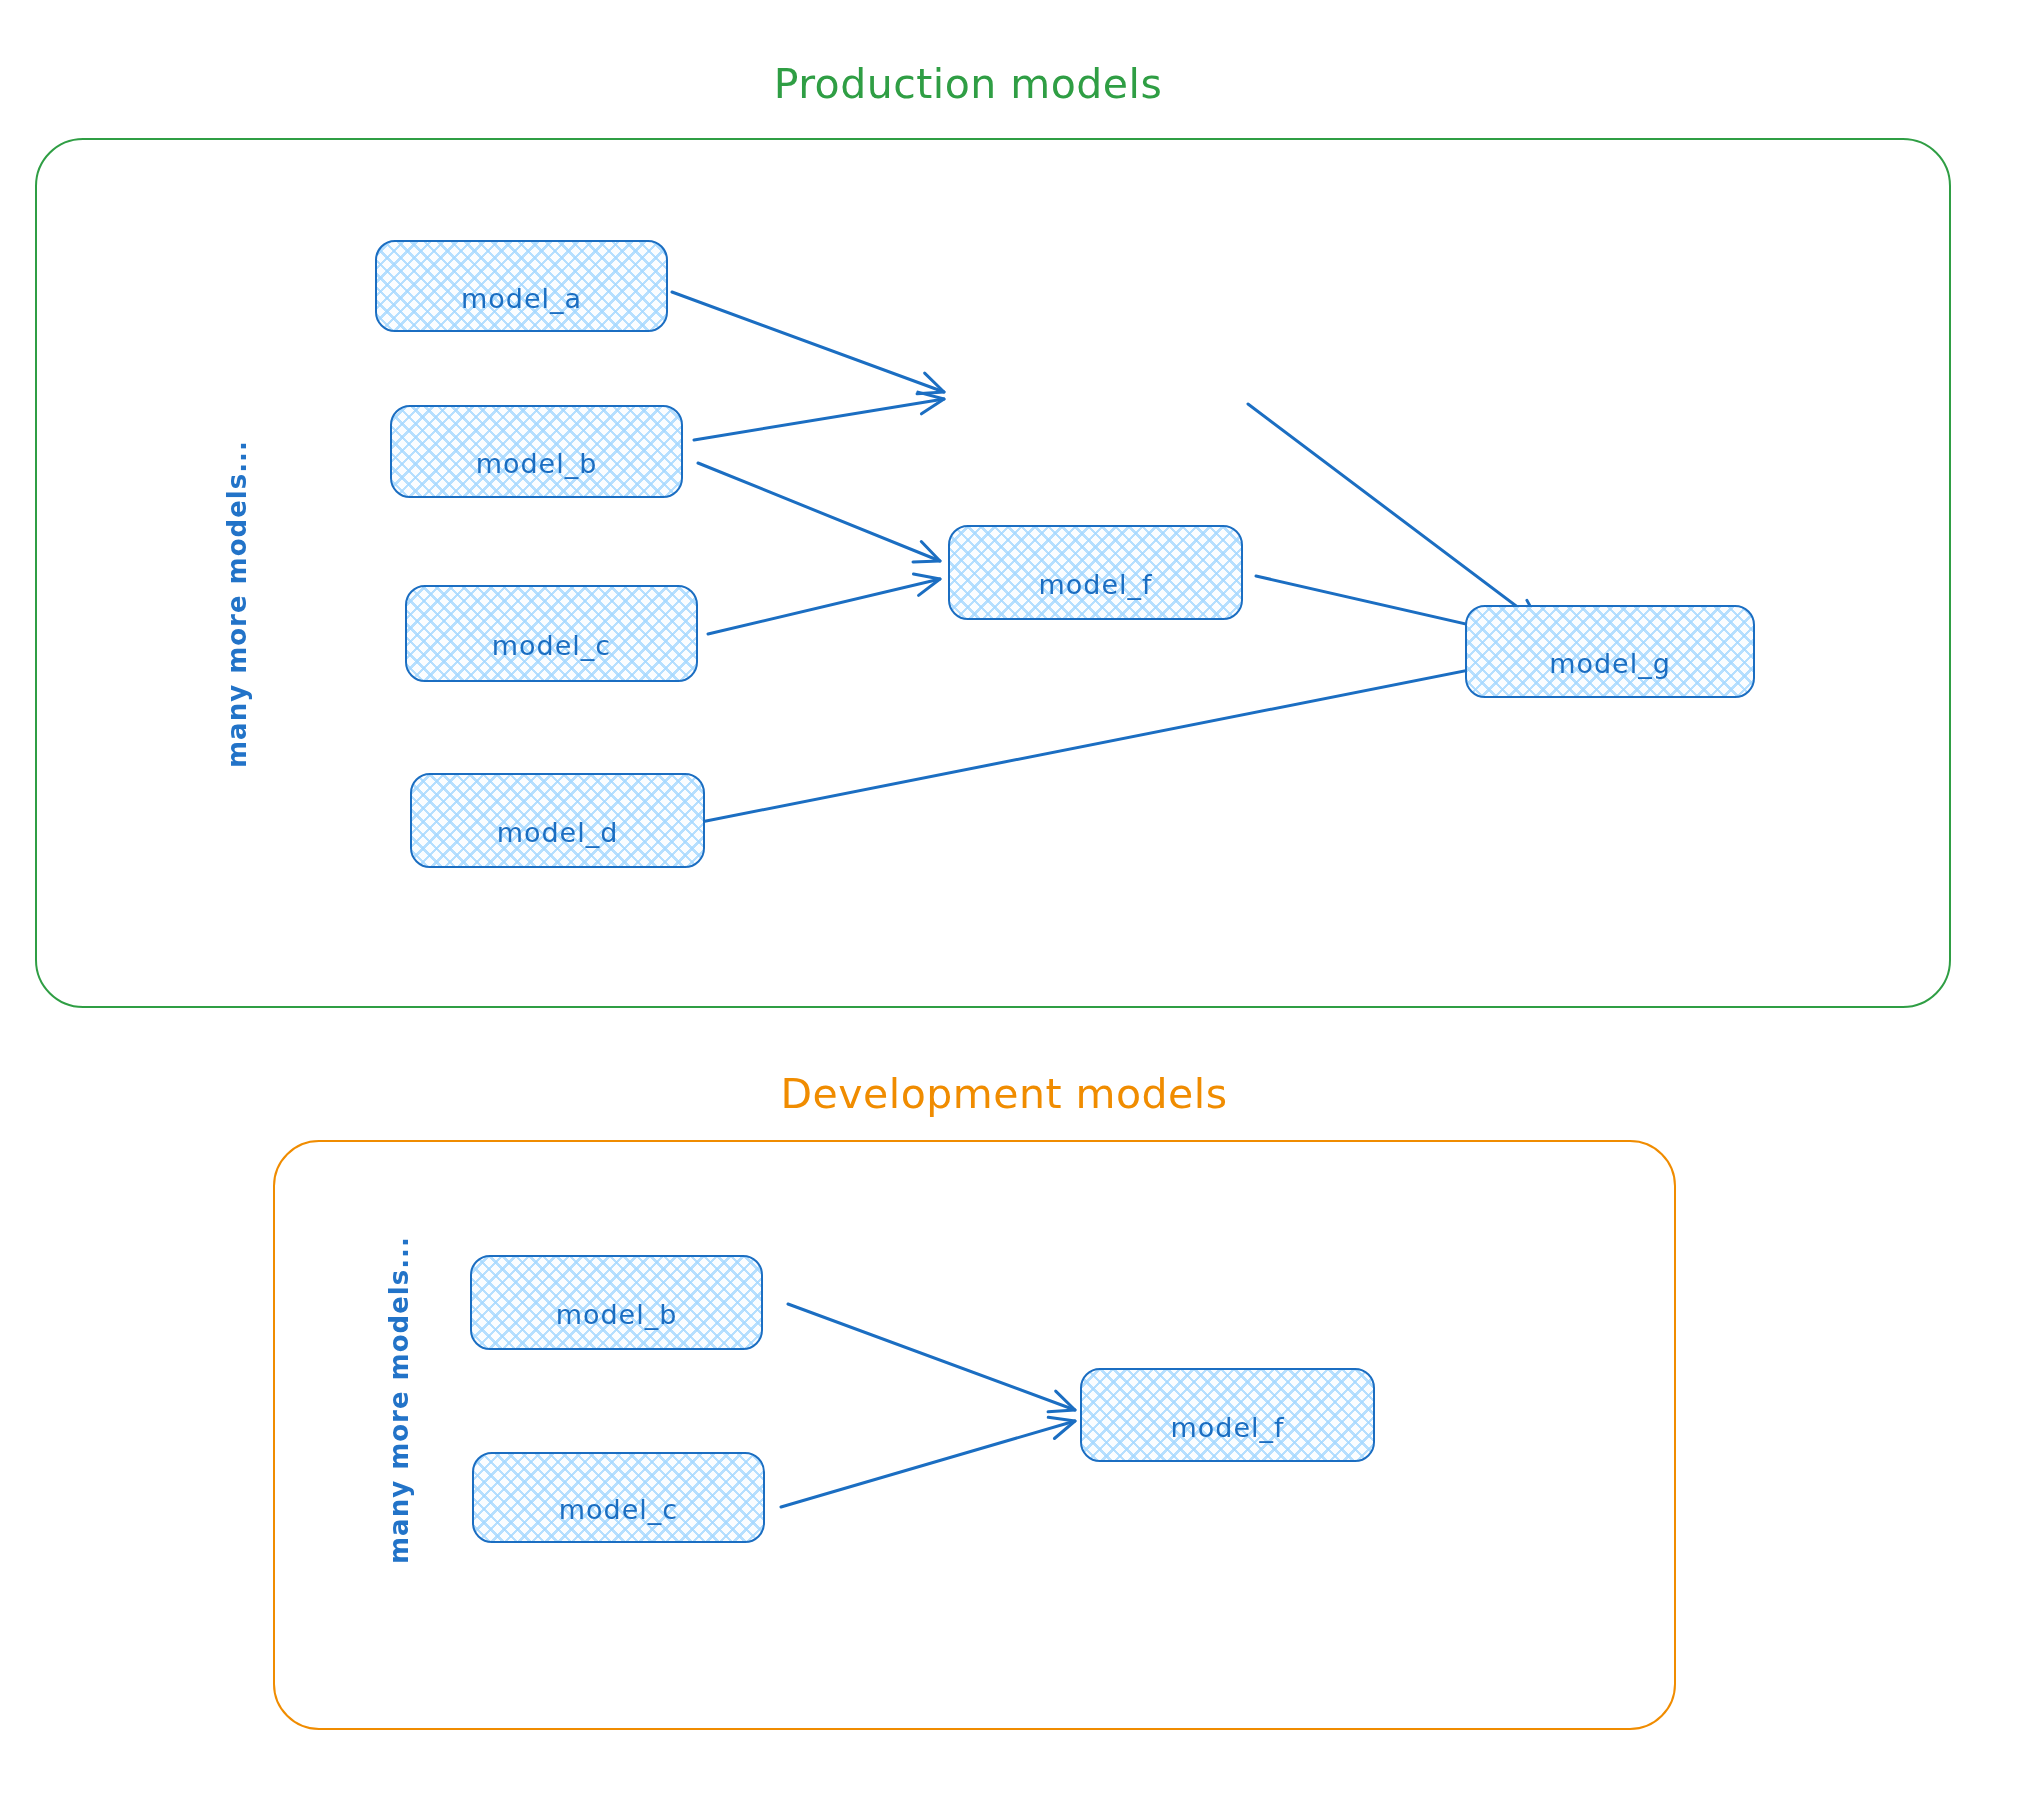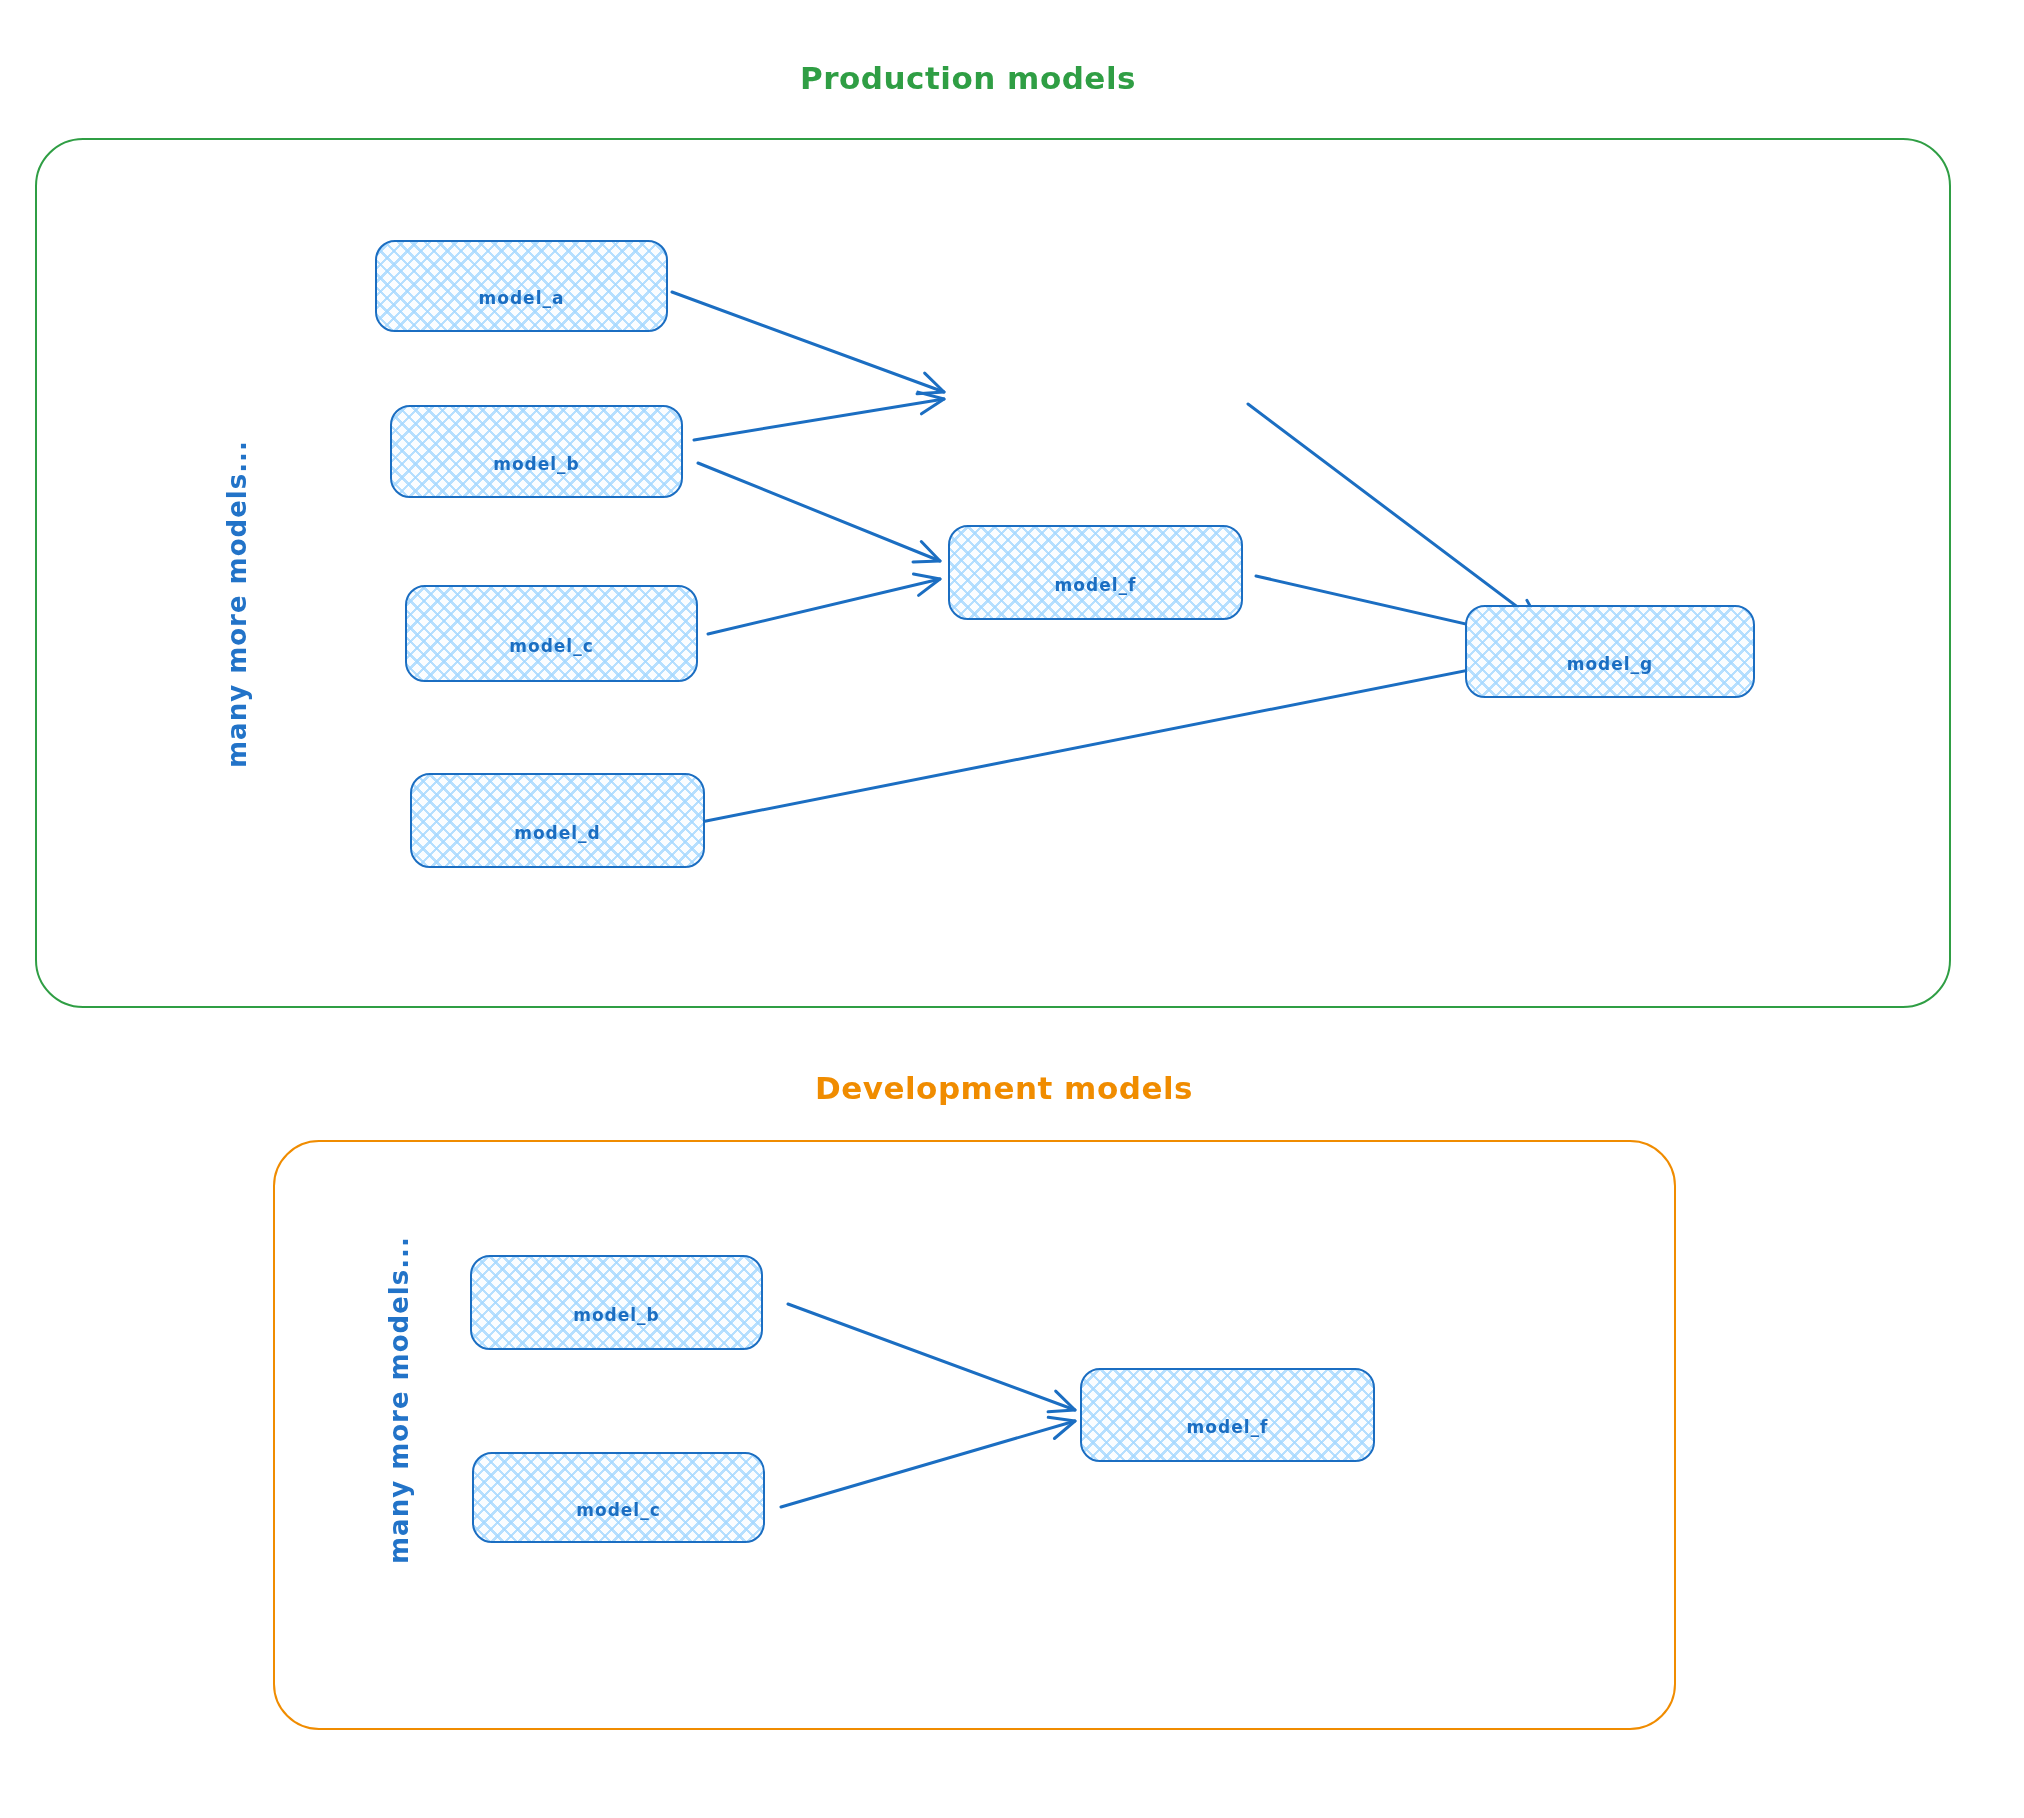--- a/index.html
+++ b/index.html
@@ -7,35 +7,35 @@
     position:relative;width:2024px;height:1818px;overflow:hidden;
     font-family:"DejaVu Sans", sans-serif;background:#ffffff;
   }
   .frame{
     position:absolute;border:2px solid;background:transparent;box-sizing:border-box;
   }
   .frame.production{border-color:#2f9e44;border-radius:48px;}
   .frame.development{border-color:#f08c00;border-radius:46px;}
   .section-title{
     position:absolute;transform:translateX(-50%);
-    font-size:31px;font-weight:bold;letter-spacing:0.5px;white-space:nowrap;
+    font-size:41px;font-weight:normal;letter-spacing:0.5px;white-space:nowrap;
   }
   .section-title.production{color:#2f9e44;}
   .section-title.development{color:#f08c00;margin-left:34px;}
   .node{
     position:absolute;box-sizing:border-box;
     border:2.5px solid #1b6ec2;border-radius:20px;
     display:flex;align-items:center;justify-content:center;
     background-color:#fbfdff;
     background-image:
       repeating-linear-gradient(45deg, rgba(165,216,255,.8) 0 2.5px, transparent 2.5px 9.5px),
       repeating-linear-gradient(-45deg, rgba(165,216,255,.8) 0 2.5px, transparent 2.5px 9.5px);
   }
   .node-label{
-    font-size:17px;font-weight:bold;color:#1b6ec2;letter-spacing:1px;white-space:nowrap;margin-top:24px;
+    font-size:27px;font-weight:normal;color:#1b6ec2;letter-spacing:1px;white-space:nowrap;margin-top:24px;
   }
   .side-label{
     position:absolute;writing-mode:vertical-rl;transform:rotate(180deg);
     color:#2273c8;font-size:26px;font-weight:bold;letter-spacing:1px;
     text-align:center;white-space:nowrap;
   }
   svg.arrows{position:absolute;left:0;top:0;pointer-events:none;}
 </style>
 </head>
 <body>

